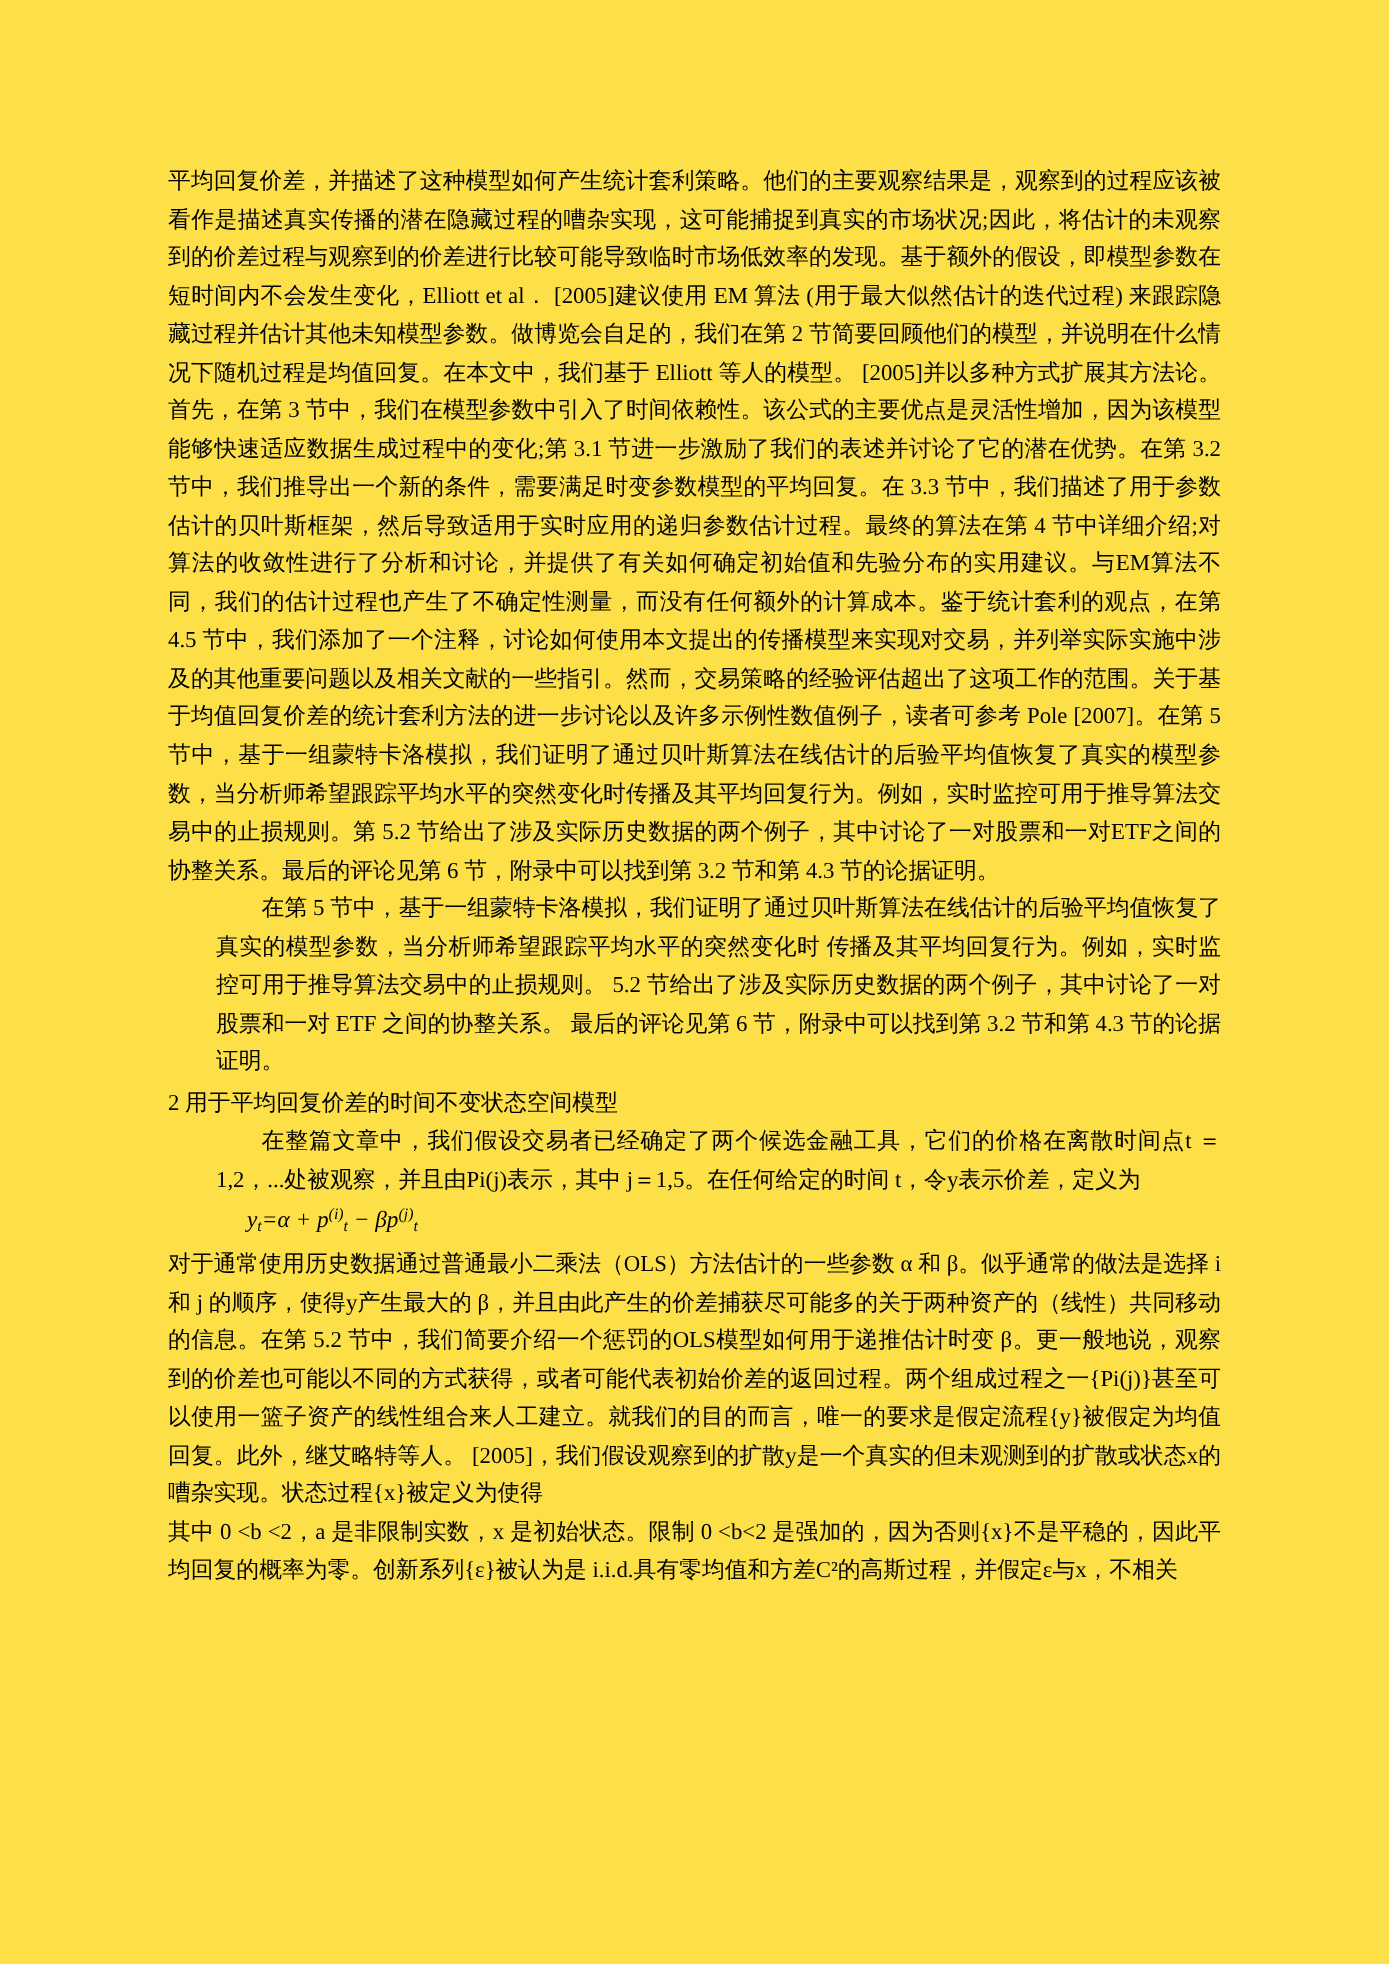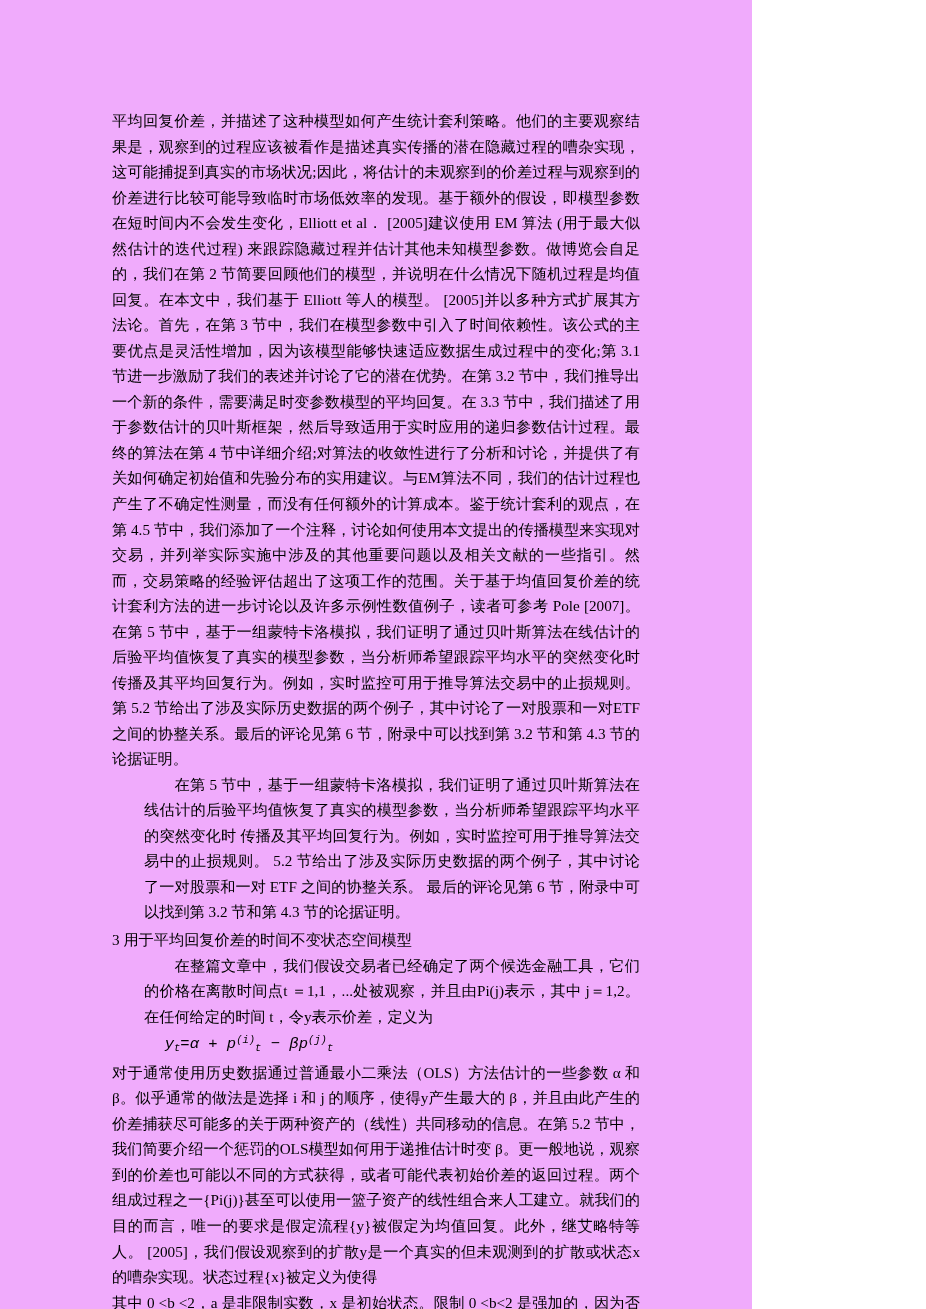--- a/index.html
+++ b/index.html
@@ -8,23 +8,23 @@
     background: #ffffff;
   }
   body {
     width: 926px;
     height: 1309px;
     font-family: "Liberation Serif", "DejaVu Serif", serif;
     color: #000000;
   }
   .page {
     position: relative;
-    width: 752px;
+    width: 926px;
     height: 1309px;
-    background: #f0abfc;
+    background: #fde047;
     box-sizing: border-box;
     padding: 108px 112px 44px 112px;
   }
   .doc-body {
     font-size: 15.2px;
     line-height: 1.68;
     text-align: justify;
     text-justify: inter-character;
   }
   p {
@@ -37,21 +37,21 @@
     text-indent: 2em;
     margin-left: 32px;
   }
   .heading-line {
     margin-top: 2px;
   }
   .formula {
     text-indent: 0;
     margin: 2px 0 2px 0;
     padding-left: 3.4em;
-    font-family: Liberation Mono, monospace;
+    font-family: Liberation Serif, serif;
     font-style: italic;
     font-size: 15.5px;
   }
   .formula-num {
     font-style: normal;
     padding-left: 2.2em;
     font-size: 14.5px;
   }
   sub {
     font-size: 0.68em;
@@ -68,23 +68,23 @@
 </head>
 <body>
 
 <div class="page">
   <div class="doc-body">
 
     <p class="para">平均回复价差，并描述了这种模型如何产生统计套利策略。他们的主要观察结果是，观察到的过程应该被看作是描述真实传播的潜在隐藏过程的嘈杂实现，这可能捕捉到真实的市场状况;因此，将估计的未观察到的价差过程与观察到的价差进行比较可能导致临时市场低效率的发现。基于额外的假设，即模型参数在短时间内不会发生变化，Elliott et al． [2005]建议使用 EM 算法 (用于最大似然估计的迭代过程) 来跟踪隐藏过程并估计其他未知模型参数。做博览会自足的，我们在第 2 节简要回顾他们的模型，并说明在什么情况下随机过程是均值回复。在本文中，我们基于 Elliott 等人的模型。 [2005]并以多种方式扩展其方法论。首先，在第 3 节中，我们在模型参数中引入了时间依赖性。该公式的主要优点是灵活性增加，因为该模型能够快速适应数据生成过程中的变化;第 3.1 节进一步激励了我们的表述并讨论了它的潜在优势。在第 3.2 节中，我们推导出一个新的条件，需要满足时变参数模型的平均回复。在 3.3 节中，我们描述了用于参数估计的贝叶斯框架，然后导致适用于实时应用的递归参数估计过程。最终的算法在第 4 节中详细介绍;对算法的收敛性进行了分析和讨论，并提供了有关如何确定初始值和先验分布的实用建议。与EM算法不同，我们的估计过程也产生了不确定性测量，而没有任何额外的计算成本。鉴于统计套利的观点，在第 4.5 节中，我们添加了一个注释，讨论如何使用本文提出的传播模型来实现对交易，并列举实际实施中涉及的其他重要问题以及相关文献的一些指引。然而，交易策略的经验评估超出了这项工作的范围。关于基于均值回复价差的统计套利方法的进一步讨论以及许多示例性数值例子，读者可参考 Pole [2007]。在第 5 节中，基于一组蒙特卡洛模拟，我们证明了通过贝叶斯算法在线估计的后验平均值恢复了真实的模型参数，当分析师希望跟踪平均水平的突然变化时传播及其平均回复行为。例如，实时监控可用于推导算法交易中的止损规则。第 5.2 节给出了涉及实际历史数据的两个例子，其中讨论了一对股票和一对ETF之间的协整关系。最后的评论见第 6 节，附录中可以找到第 3.2 节和第 4.3 节的论据证明。</p>
 
     <p class="indent">在第 5 节中，基于一组蒙特卡洛模拟，我们证明了通过贝叶斯算法在线估计的后验平均值恢复了真实的模型参数，当分析师希望跟踪平均水平的突然变化时 传播及其平均回复行为。例如，实时监控可用于推导算法交易中的止损规则。 5.2 节给出了涉及实际历史数据的两个例子，其中讨论了一对股票和一对 ETF 之间的协整关系。 最后的评论见第 6 节，附录中可以找到第 3.2 节和第 4.3 节的论据证明。</p>
 
-    <p class="heading-line">3 用于平均回复价差的时间不变状态空间模型</p>
+    <p class="heading-line">2 用于平均回复价差的时间不变状态空间模型</p>
 
-    <p class="indent">在整篇文章中，我们假设交易者已经确定了两个候选金融工具，它们的价格在离散时间点t ＝1,1，...处被观察，并且由Pi(j)表示，其中 j＝1,2。在任何给定的时间 t，令y表示价差，定义为</p>
+    <p class="indent">在整篇文章中，我们假设交易者已经确定了两个候选金融工具，它们的价格在离散时间点t ＝1,2，...处被观察，并且由Pi(j)表示，其中 j＝1,5。在任何给定的时间 t，令y表示价差，定义为</p>
 
     <p class="formula">
       <span class="it">y</span><sub>t</sub><span>=α + p</span><sup>(i)</sup><sub>t</sub> <span>− βp</span><sup>(j)</sup><sub>t</sub>
     </p>
 
     <p class="para">对于通常使用历史数据通过普通最小二乘法（OLS）方法估计的一些参数 α 和 β。似乎通常的做法是选择 i 和 j 的顺序，使得y产生最大的 β，并且由此产生的价差捕获尽可能多的关于两种资产的（线性）共同移动的信息。在第 5.2 节中，我们简要介绍一个惩罚的OLS模型如何用于递推估计时变 β。更一般地说，观察到的价差也可能以不同的方式获得，或者可能代表初始价差的返回过程。两个组成过程之一{Pi(j)}甚至可以使用一篮子资产的线性组合来人工建立。就我们的目的而言，唯一的要求是假定流程{y}被假定为均值回复。此外，继艾略特等人。 [2005]，我们假设观察到的扩散y是一个真实的但未观测到的扩散或状态x的嘈杂实现。状态过程{x}被定义为使得</p>
 
 
     <p class="para">其中 0 &lt;b &lt;2，a 是非限制实数，x 是初始状态。限制 0 &lt;b&lt;2 是强加的，因为否则{x}不是平稳的，因此平均回复的概率为零。创新系列{ε}被认为是 i.i.d.具有零均值和方差C²的高斯过程，并假定ε与x，不相关</p>
 

